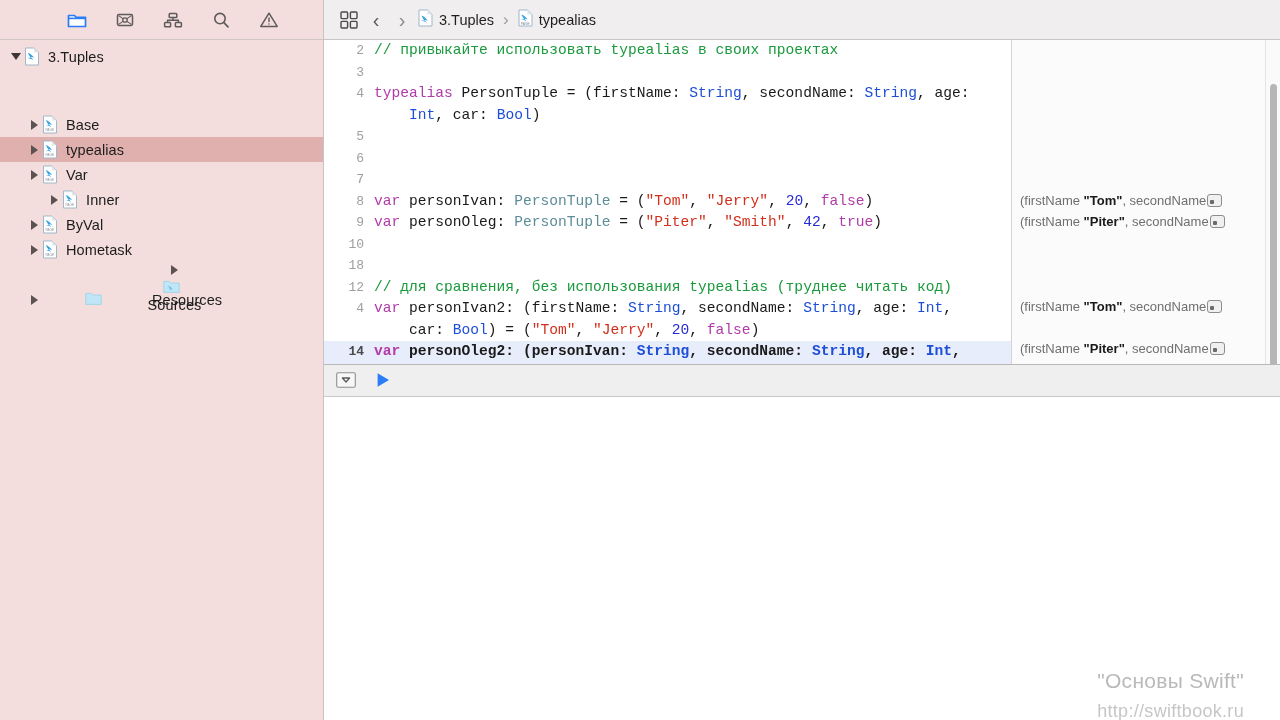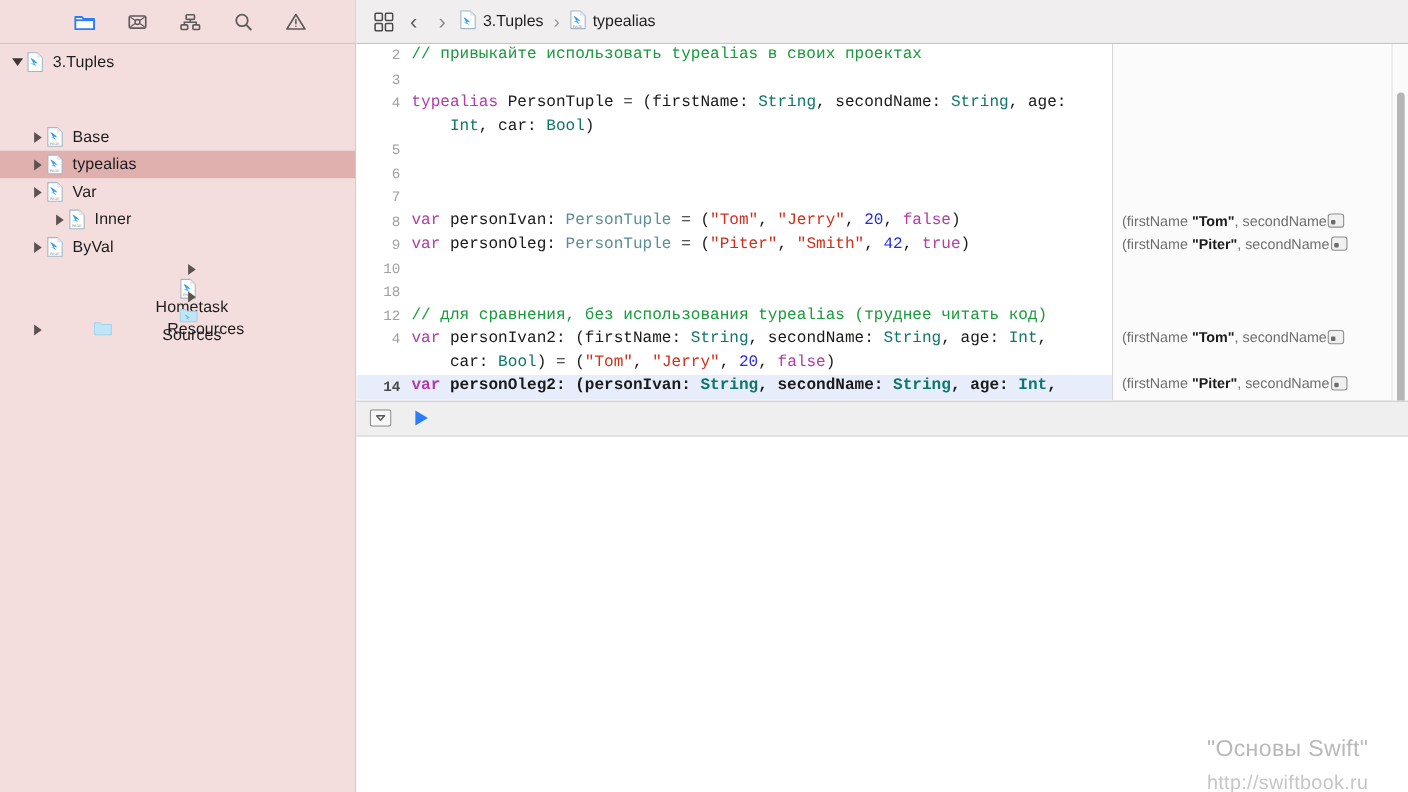--- a/index.html
+++ b/index.html
@@ -117,21 +117,21 @@
     width: 40px; text-align: right;
     color: #a0a0a0;
     font-family: "Liberation Mono", monospace;
     font-size: 13px;
     line-height: 21.5px;
   }
   .cl.hl .lno { color: #4a4a4a; }
 
   
   .kw  { color: #b13ba8; }       
-  .tp  { color: #0f766e; text-align: right; }       
+  .tp  { color: #1d4ed8; text-align: right; }       
   .ut  { color: #5c8d98; }       
   .st  { color: #d12f1b; }       
   .nm  { color: #272ad8; }       
   .cm  { color: #1a9a3c; }       
   .pl  { color: #1a1a1a; }
 
   
   #results-pane {
     flex: 1 1 auto;
     position: relative;
@@ -316,21 +316,21 @@
             <span class="tri"></span>
           </div>
           <span class="tree-icon"><svg width="16" height="19" viewBox="0 0 15 19">
               <path d="M1 1h8.4L14 5.4V18H1z" fill="#ffffff" stroke="#a2b7c7" stroke-width="1"></path>
               <path d="M9.4 1 L14 5.4 H9.4z" fill="#e1e9f0"></path>
               <path d="M3.3 5c2.6 1 4.6 2.6 6.4 5.1-1.3-.6-2.4-.9-3.4-.8 1 1.1 1.8 2 2.4 3.1-1.9-1.5-4-2.2-5.6-2.3 1.2-.2 2.2-.2 3.2.1-1-1.4-2.2-3.2-3-5.2z" fill="#35a2e2"></path>
               <text x="7.3" y="16.4" font-size="3.2" fill="#8b959c" text-anchor="middle" font-family="Liberation Sans, sans-serif">PAGE</text>
             </svg></span>
           <span class="tree-label">ByVal</span>
         </div>
-        <div class="tree-row" style="padding-left: 26px; flex-direction: column;">
+        <div class="tree-row" style="padding-left: 26px;">
           <div class="tw-disc">
             <span class="tri"></span>
           </div>
           <span class="tree-icon"><svg width="16" height="19" viewBox="0 0 15 19">
               <path d="M1 1h8.4L14 5.4V18H1z" fill="#ffffff" stroke="#a2b7c7" stroke-width="1"></path>
               <path d="M9.4 1 L14 5.4 H9.4z" fill="#e1e9f0"></path>
               <path d="M3.3 5c2.6 1 4.6 2.6 6.4 5.1-1.3-.6-2.4-.9-3.4-.8 1 1.1 1.8 2 2.4 3.1-1.9-1.5-4-2.2-5.6-2.3 1.2-.2 2.2-.2 3.2.1-1-1.4-2.2-3.2-3-5.2z" fill="#35a2e2"></path>
               <text x="7.3" y="16.4" font-size="3.2" fill="#8b959c" text-anchor="middle" font-family="Liberation Sans, sans-serif">PAGE</text>
             </svg></span>
           <span class="tree-label">Hometask</span>

